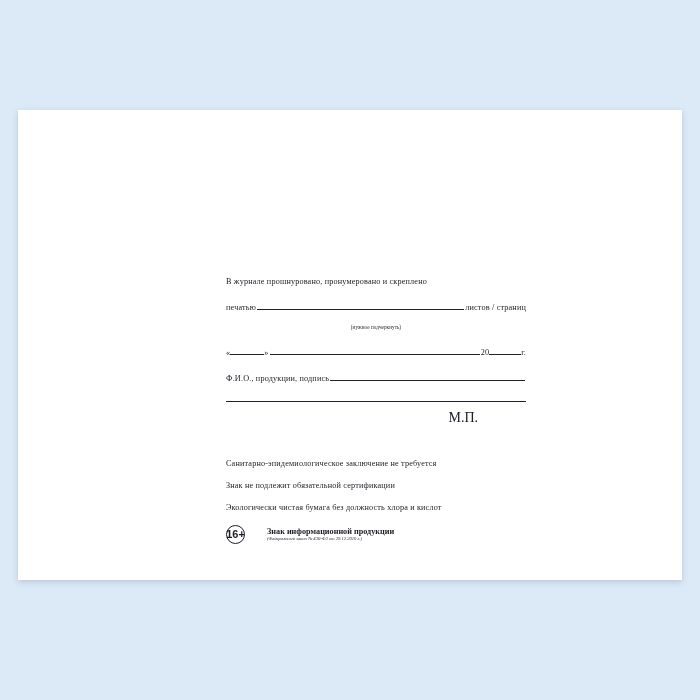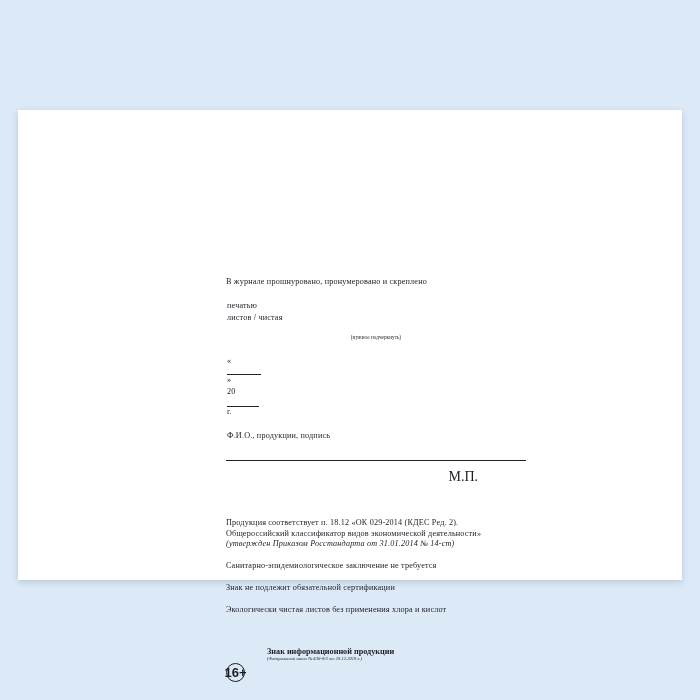--- a/index.html
+++ b/index.html
@@ -44,21 +44,20 @@
   }
   .txt-sm {
     font-size: 5.2px;
     color: #2a2a33;
     letter-spacing: 0.01em;
   }
   .italic { font-style: italic; }
   .row-flex {
     display: flex;
     align-items: baseline;
-    flex-direction: column;
   }
   .fill-line {
     flex: 1;
     border-bottom: 0.8px solid #21212b;
     height: 8px;
     margin: 0 1px;
   }
   .fill-fixed {
     display: inline-block;
     border-bottom: 0.8px solid #21212b;
@@ -92,26 +91,25 @@
     margin-top: 9px;
   }
   .age-badge {
     width: 17px;
     height: 17px;
     border-radius: 50%;
     border: 1.1px solid #1d1d26;
     display: flex;
     align-items: center;
     justify-content: center;
-    font-size: 13px;
+    font-size: 11px;
     font-weight: bold;
     font-family: "Liberation Sans", sans-serif;
     color: #1d1d26;
     flex: 0 0 auto;
-    margin-top: 36px;
   }
   .age-text {
     margin-left: 22px;
   }
   .age-text .main {
     font-size: 8.2px;
     color: #1d1d26;
     font-weight: bold;
   }
   .age-text .sub {
@@ -130,21 +128,21 @@
     <div class="doc-body">
 
       <div class="line-block">
         <span class="txt">В журнале прошнуровано, пронумеровано и скреплено</span>
       </div>
 
       <div class="line-block">
         <div class="row-flex">
           <span class="txt nowrap">печатью</span>
           <span class="fill-line"></span>
-          <span class="txt nowrap">листов / чистая</span>
+          <span class="txt nowrap">листов / страниц</span>
         </div>
         <div class="under-note">
           <span class="txt-sm">(нужное подчеркнуть)</span>
         </div>
       </div>
 
       <div class="line-block">
         <div class="row-flex">
           <span class="txt nowrap">«</span>
           <span class="fill-fixed" style="width:34px"></span>
@@ -160,36 +158,31 @@
         <div class="row-flex">
           <span class="txt nowrap">Ф.И.О., продукции, подпись</span>
           <span class="fill-line"></span>
         </div>
         <div class="long-rule"></div>
         <div class="seal-label">М.П.</div>
       </div>
 
       <div class="sect-gap"></div>
 
-      <div class="para">
-        <span class="txt">Продукция соответствует п. 18.12 «ОК 029-2014 (КДЕС Ред. 2).</span>
-        <span class="txt">Общероссийский классификатор видов экономической деятельности»</span>
-        <span class="txt italic">(утвержден Приказом Росстандарта от 31.01.2014 № 14-ст)</span>
-      </div>
 
       <div class="para">
         <span class="txt">Санитарно-эпидемиологическое заключение не требуется</span>
       </div>
 
       <div class="para">
         <span class="txt">Знак не подлежит обязательной сертификации</span>
       </div>
 
       <div class="para">
-        <span class="txt">Экологически чистая листов без применения хлора и кислот</span>
+        <span class="txt">Экологически чистая бумага без должность хлора и кислот</span>
       </div>
 
       <div class="age-row">
         <div class="age-badge">16+</div>
         <div class="age-text">
           <div class="main">Знак информационной продукции</div>
           <div class="sub">(Федеральный закон № 436-Ф3 от 29.12.2010 г.)</div>
         </div>
       </div>
 

